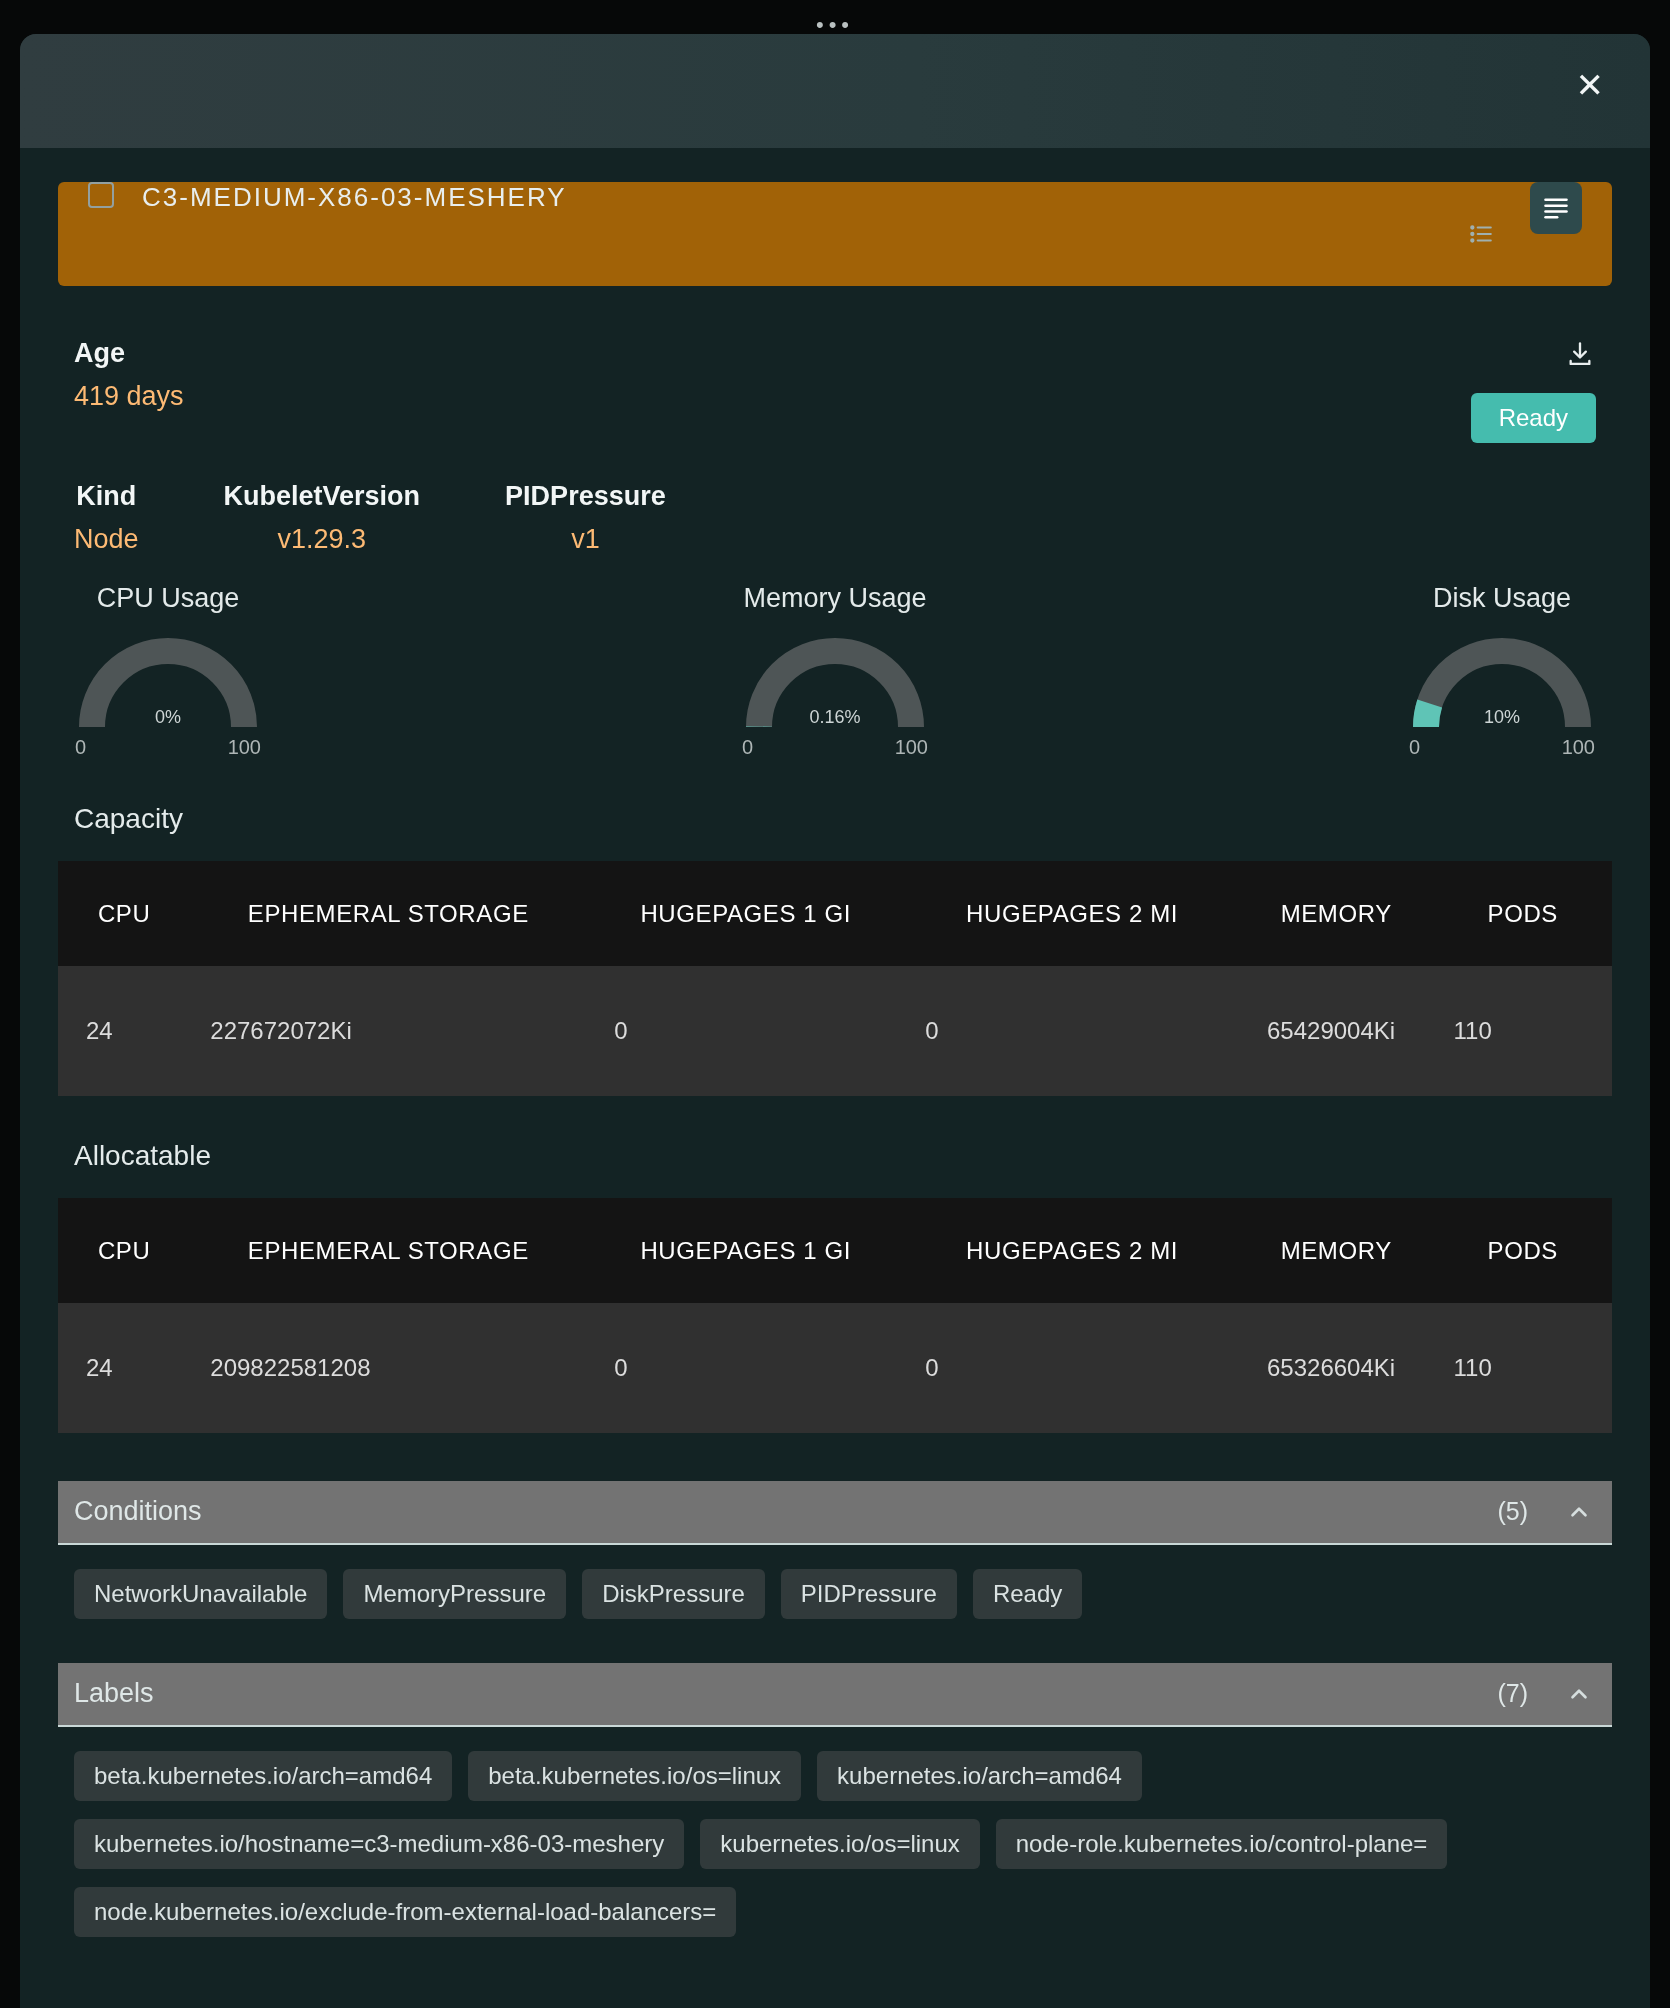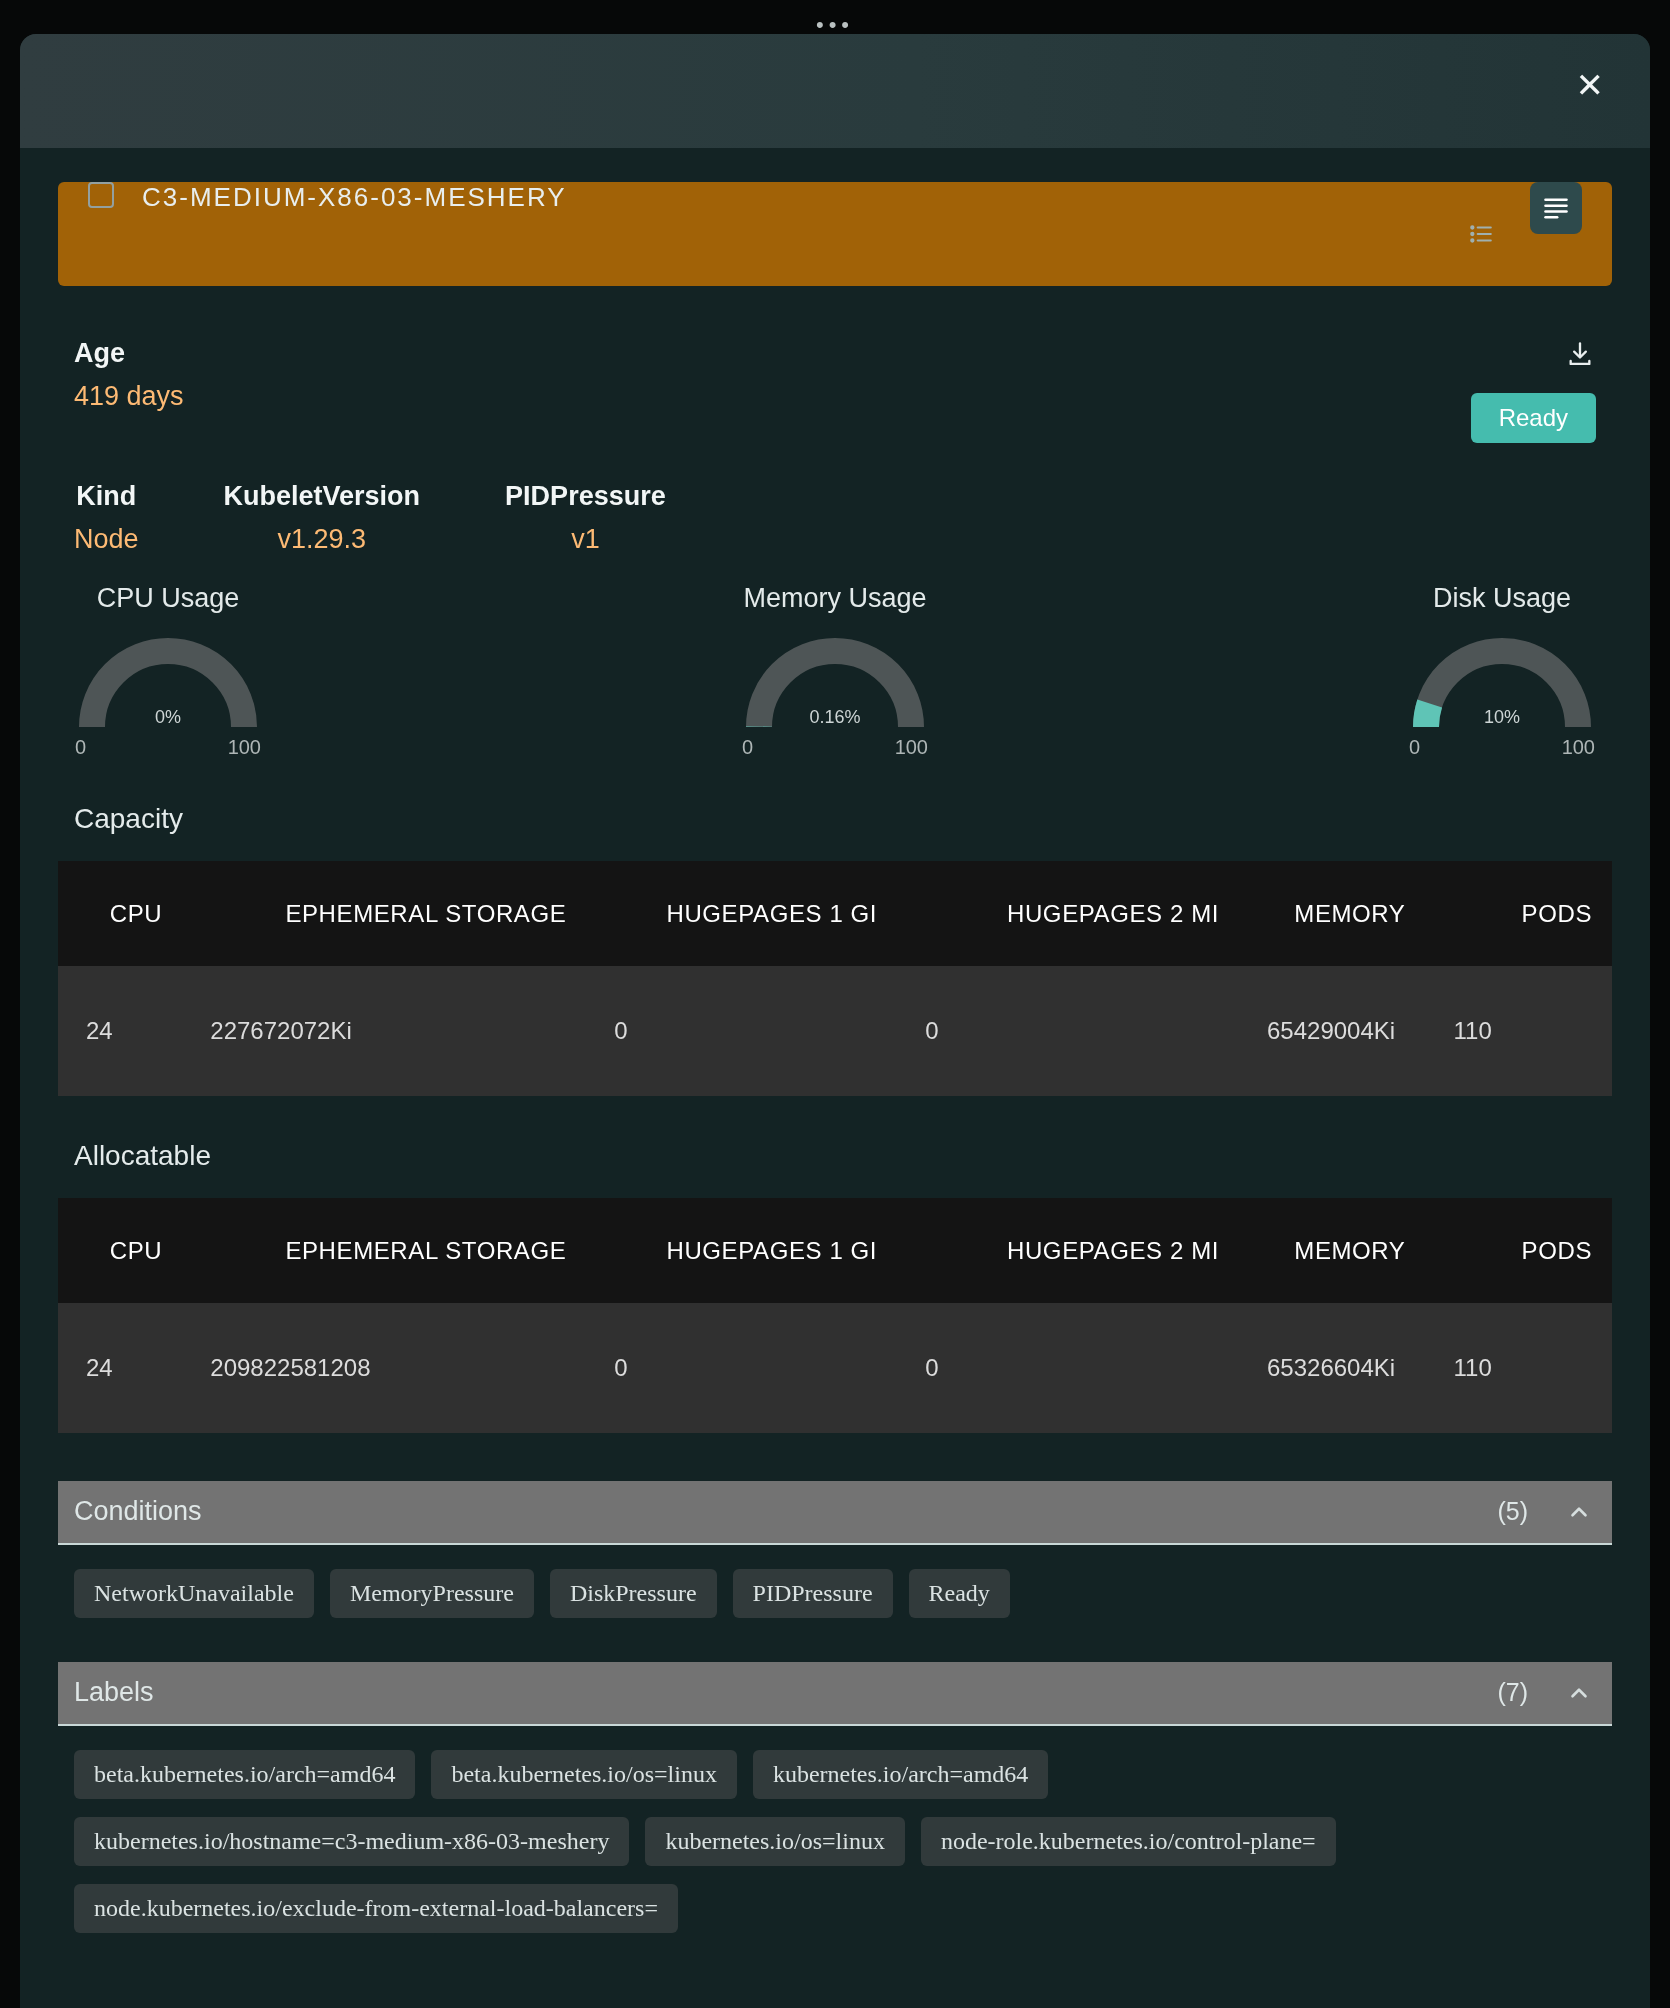--- a/index.html
+++ b/index.html
@@ -80,21 +80,21 @@
   }
   .gauge-scale {
     width: 186px; display: flex; justify-content: space-between;
     margin-top: 6px; font-size: 20px; color: #aeb6b6;
   }
 
   
   .section-heading { margin: 44px 0 26px; padding-left: 16px; font-size: 28px; font-weight: 400; color: #e4ebeb; }
   table { width: 100%; border-collapse: collapse; table-layout: fixed; }
   thead th {
-    background: #141414; text-align: right; vertical-align: middle;
+    background: #141414; text-align: center; vertical-align: middle;
     padding: 34px 20px 34px 28px; font-size: 24px; font-weight: 500;
     color: #ffffff; letter-spacing: 0.6px; line-height: 1.55;
     overflow-wrap: break-word;
   }
   tbody td {
     background: #303030; vertical-align: middle;
     padding: 48px 20px 48px 28px; font-size: 24px; color: #dcdcdc;
     line-height: 1.4;
   }
   td.break, th.break { word-break: break-all; }
@@ -105,21 +105,21 @@
     border-bottom: 2px solid #c9d8d7;
     display: flex; align-items: center; padding: 0 16px; cursor: pointer;
   }
   .section-bar .bar-title { flex: 1; font-size: 27px; color: #dfe7e7; }
   .section-bar .bar-count { font-size: 25px; color: #dfe7e7; margin-right: 34px; }
   .chevron-btn { background: transparent; border: none; cursor: pointer; padding: 4px; display: flex; }
 
   .chips { margin-top: 24px; padding: 0 16px; display: flex; flex-wrap: wrap; gap: 18px 16px; }
   .chip {
     background: #313a3b; border-radius: 6px; padding: 11px 20px;
-    font-size: 24px; color: #dae2e2; white-space: nowrap; font-family: Liberation Serif, serif;
+    font-size: 24px; color: #dae2e2; white-space: nowrap;
   }
   .labels-bar { margin-top: 44px; }
 </style>
 </head>
 <body>
 
 <div class="window-dots">•••</div>
 
 <div class="modal">
   <div class="modal-header">

